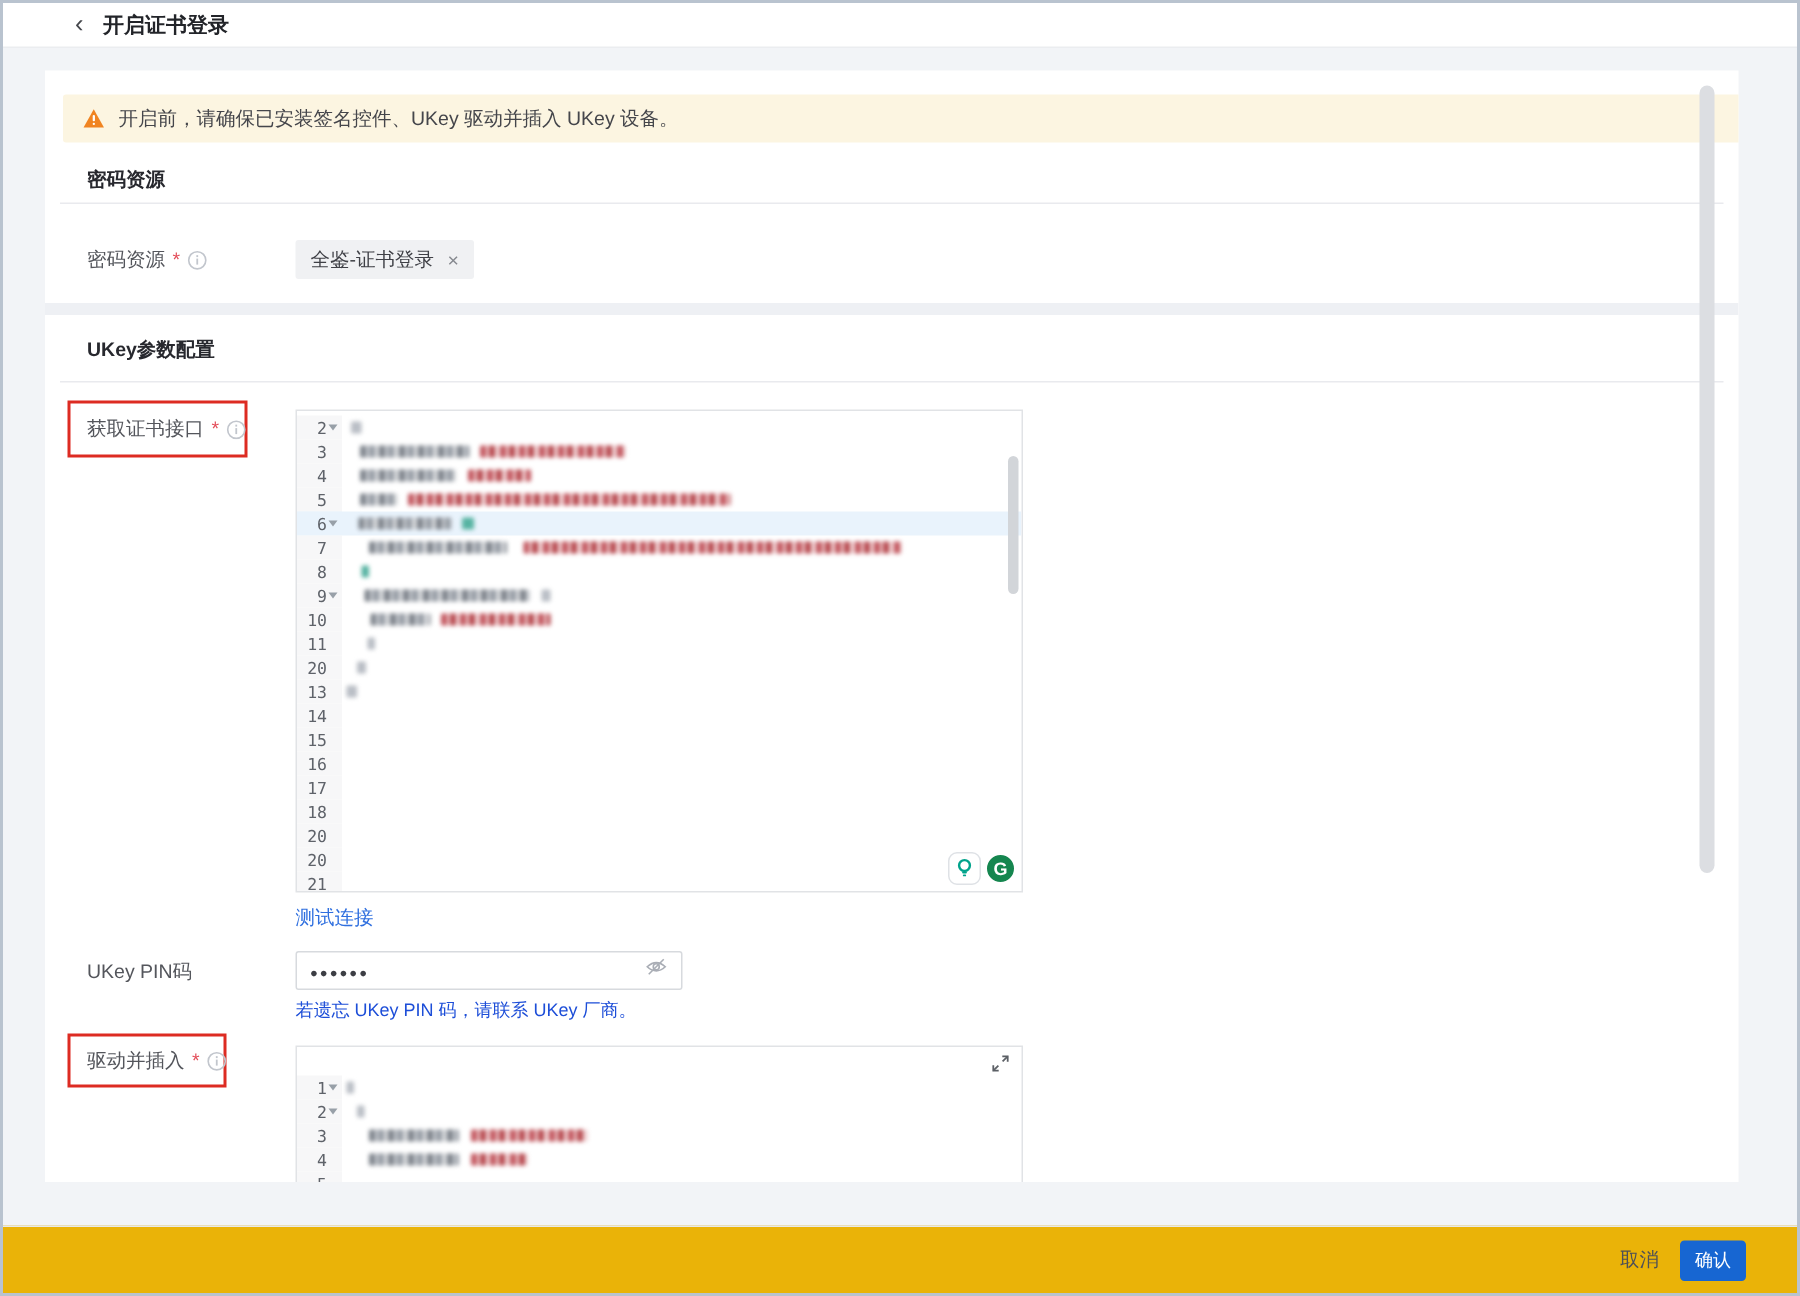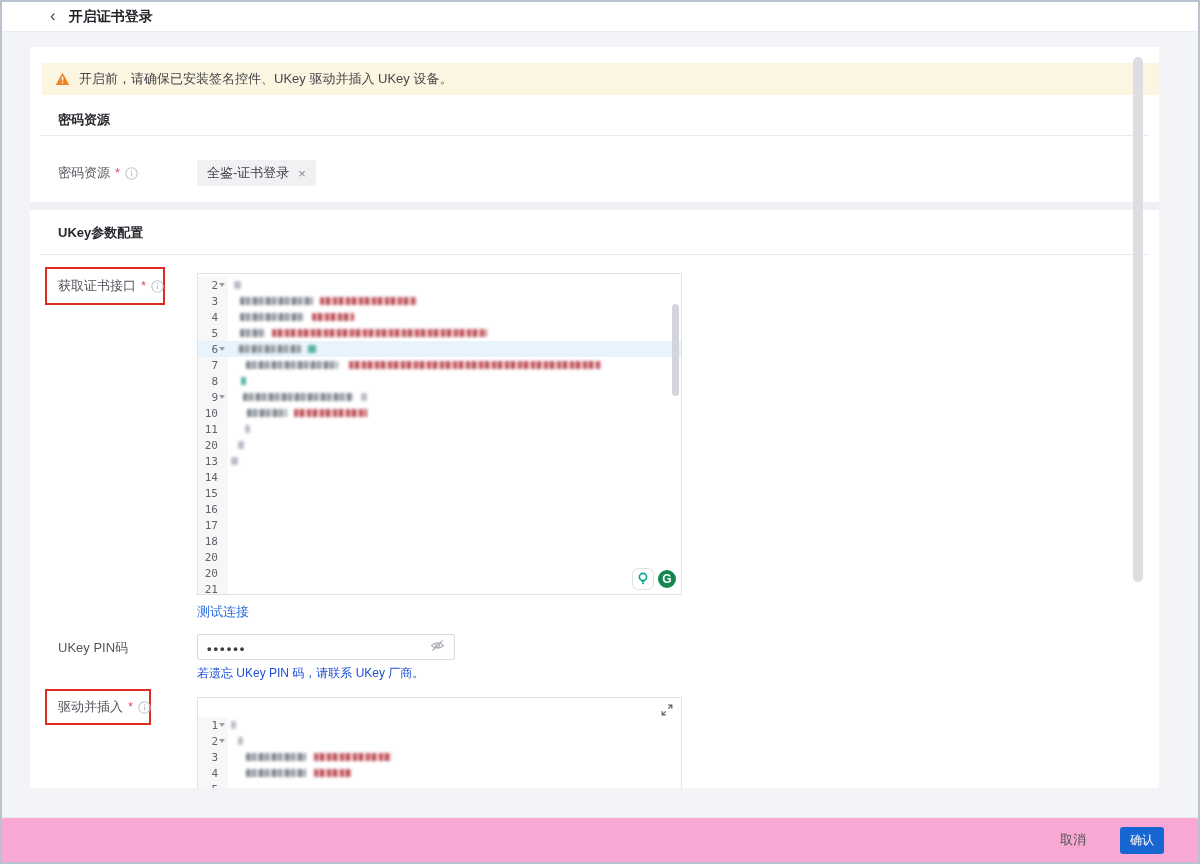--- a/index.html
+++ b/index.html
@@ -59,21 +59,21 @@
   .link{position:absolute;left:167px;top:556px;font-size:13px;color:#2f6fdf;cursor:pointer;}
 
   .pin-input{position:absolute;left:167px;top:587px;width:258px;height:26px;border:1px solid #d7dade;border-radius:2px;background:#fff;display:flex;align-items:center;padding:0 9px;}
   .pin-dots{flex:1;font-size:13px;font-weight:bold;letter-spacing:2px;color:#3c3e44;line-height:1;margin-top:3px;}
   .hint{position:absolute;left:167px;top:618px;font-size:12px;color:#1d4ed8;}
 
   
   .mscroll{position:absolute;left:1131px;top:25px;width:10px;height:525px;background:#dcdee2;border-radius:5px;}
 
   
-  .ftr{position:absolute;left:0;bottom:0;width:100%;height:45px;background:#f9a8d4;border-top:1px solid #e7e9ec;display:flex;align-items:center;justify-content:flex-end;gap:28px;padding-right:34px;}
+  .ftr{position:absolute;left:0;bottom:0;width:100%;height:45px;background:#eab308;border-top:1px solid #e7e9ec;display:flex;align-items:center;justify-content:flex-end;gap:8px;padding-right:34px;}
   .btn-cancel{font-size:13px;color:#4e5057;cursor:pointer;background:none;border:none;padding:4px 6px;font-family:inherit;}
   .btn-confirm{min-width:44px;height:27px;background:#1766d2;color:#fff;border:none;border-radius:3px;font-size:12px;cursor:pointer;padding:0 10px;font-family:inherit;}
 </style>
 </head>
 <body>
 
 <div class="window">
 
   <div class="hdr">
     <span class="back">‹</span>

